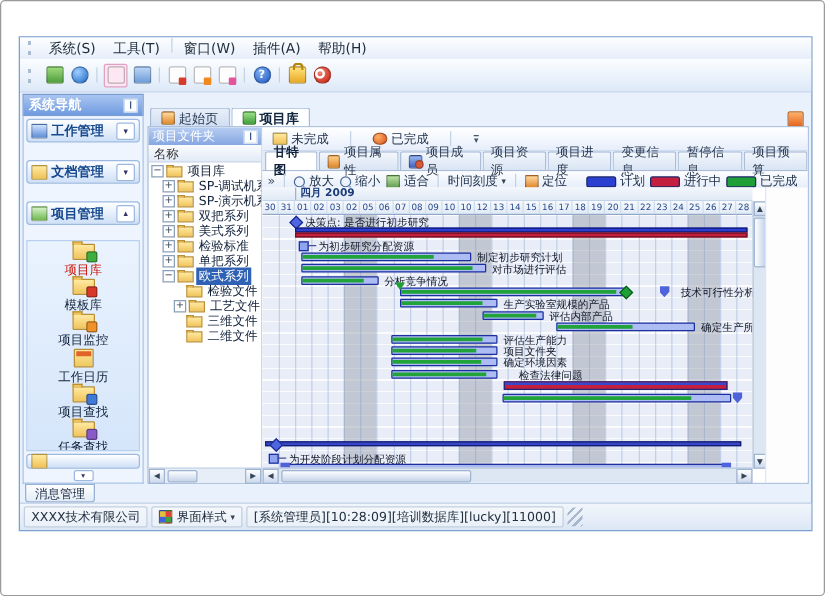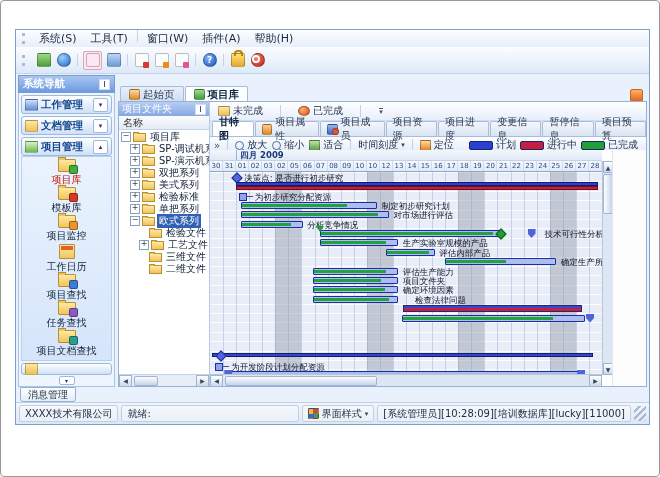--- a/index.html
+++ b/index.html
@@ -37,21 +37,21 @@
   
   .main{position:absolute;left:2px;top:45px;right:2px;bottom:37px;}
 
   
   .sidebar{position:absolute;left:0;top:0;width:97px;height:100%;display:flex;flex-direction:column;}
   .sb-head{height:16px;background:linear-gradient(#aac6f1,#6f9ae0);border:1px solid #7a9cd0;color:#fff;
            font-size:10.5px;font-weight:bold;display:flex;align-items:center;padding:0 4px;}
   .pin{margin-left:auto;width:9px;height:9px;background:#fff;border:1px solid #d0ddf0;position:relative;}
   .pin::after{content:"";position:absolute;left:4px;top:1px;width:1px;height:6px;background:#35578a;}
   .sb-body{flex:1;background:#eef5fe;border:1px solid #a9c3e6;border-top:none;display:flex;flex-direction:column;overflow:hidden;}
-  .sb-group{height:17px;margin:2px 2px 0;background:linear-gradient(#feffff,#cfe0f7);border:1px solid #9db9e0;border-radius:3px;
+  .sb-group{height:17px;margin:2px 2px 12px;background:linear-gradient(#feffff,#cfe0f7);border:1px solid #9db9e0;border-radius:3px;
             display:flex;align-items:center;font-size:10.5px;color:#17498e;font-weight:bold;padding:0 3px;gap:3px;flex:none;justify-content:flex-end;}
   .sb-chev{margin-left:auto;width:13px;height:12px;border:1px solid #9db9e0;border-radius:2px;background:#fff;
            font-size:7px;color:#336;display:flex;align-items:center;justify-content:center;}
   .gico{width:11px;height:10px;border-radius:1px;border:1px solid rgba(0,0,0,.25);}
   .g-table-icon{background:linear-gradient(#cfe2ff,#5d8cd8);}
   .g-folder-icon{background:linear-gradient(#ffe9a0,#eec256);}
   .g-page-icon{background:linear-gradient(#d6f2c8,#6fb84f);}
   .sb-items{flex:1;margin:0 2px;background:linear-gradient(#eaf3fe,#d5e5fa);border:1px solid #b8cfee;
             display:flex;flex-direction:column;align-items:center;justify-content:space-evenly;padding:2px 0;overflow:hidden;}
   .sb-item{display:flex;flex-direction:column;align-items:center;gap:1px;cursor:default;}
@@ -632,21 +632,20 @@
           </div>
 
         </div>
       </div>
     </div>
 
     <div class="msgtab">消息管理</div>
 
     <div class="statusbar">
       <div class="seg">XXXX技术有限公司</div>
-      <div class="seg ready">就绪:</div>
       <div class="seg">
         <span class="style-ic"></span>
         <span>界面样式</span>
         <span class="dd" style="margin-left:3px;">▾</span>
       </div>
       <div class="seg">[系统管理员][10:28:09][培训数据库][lucky][11000]</div>
       <div class="gripcorner"></div>
     </div>
 
   </div>

